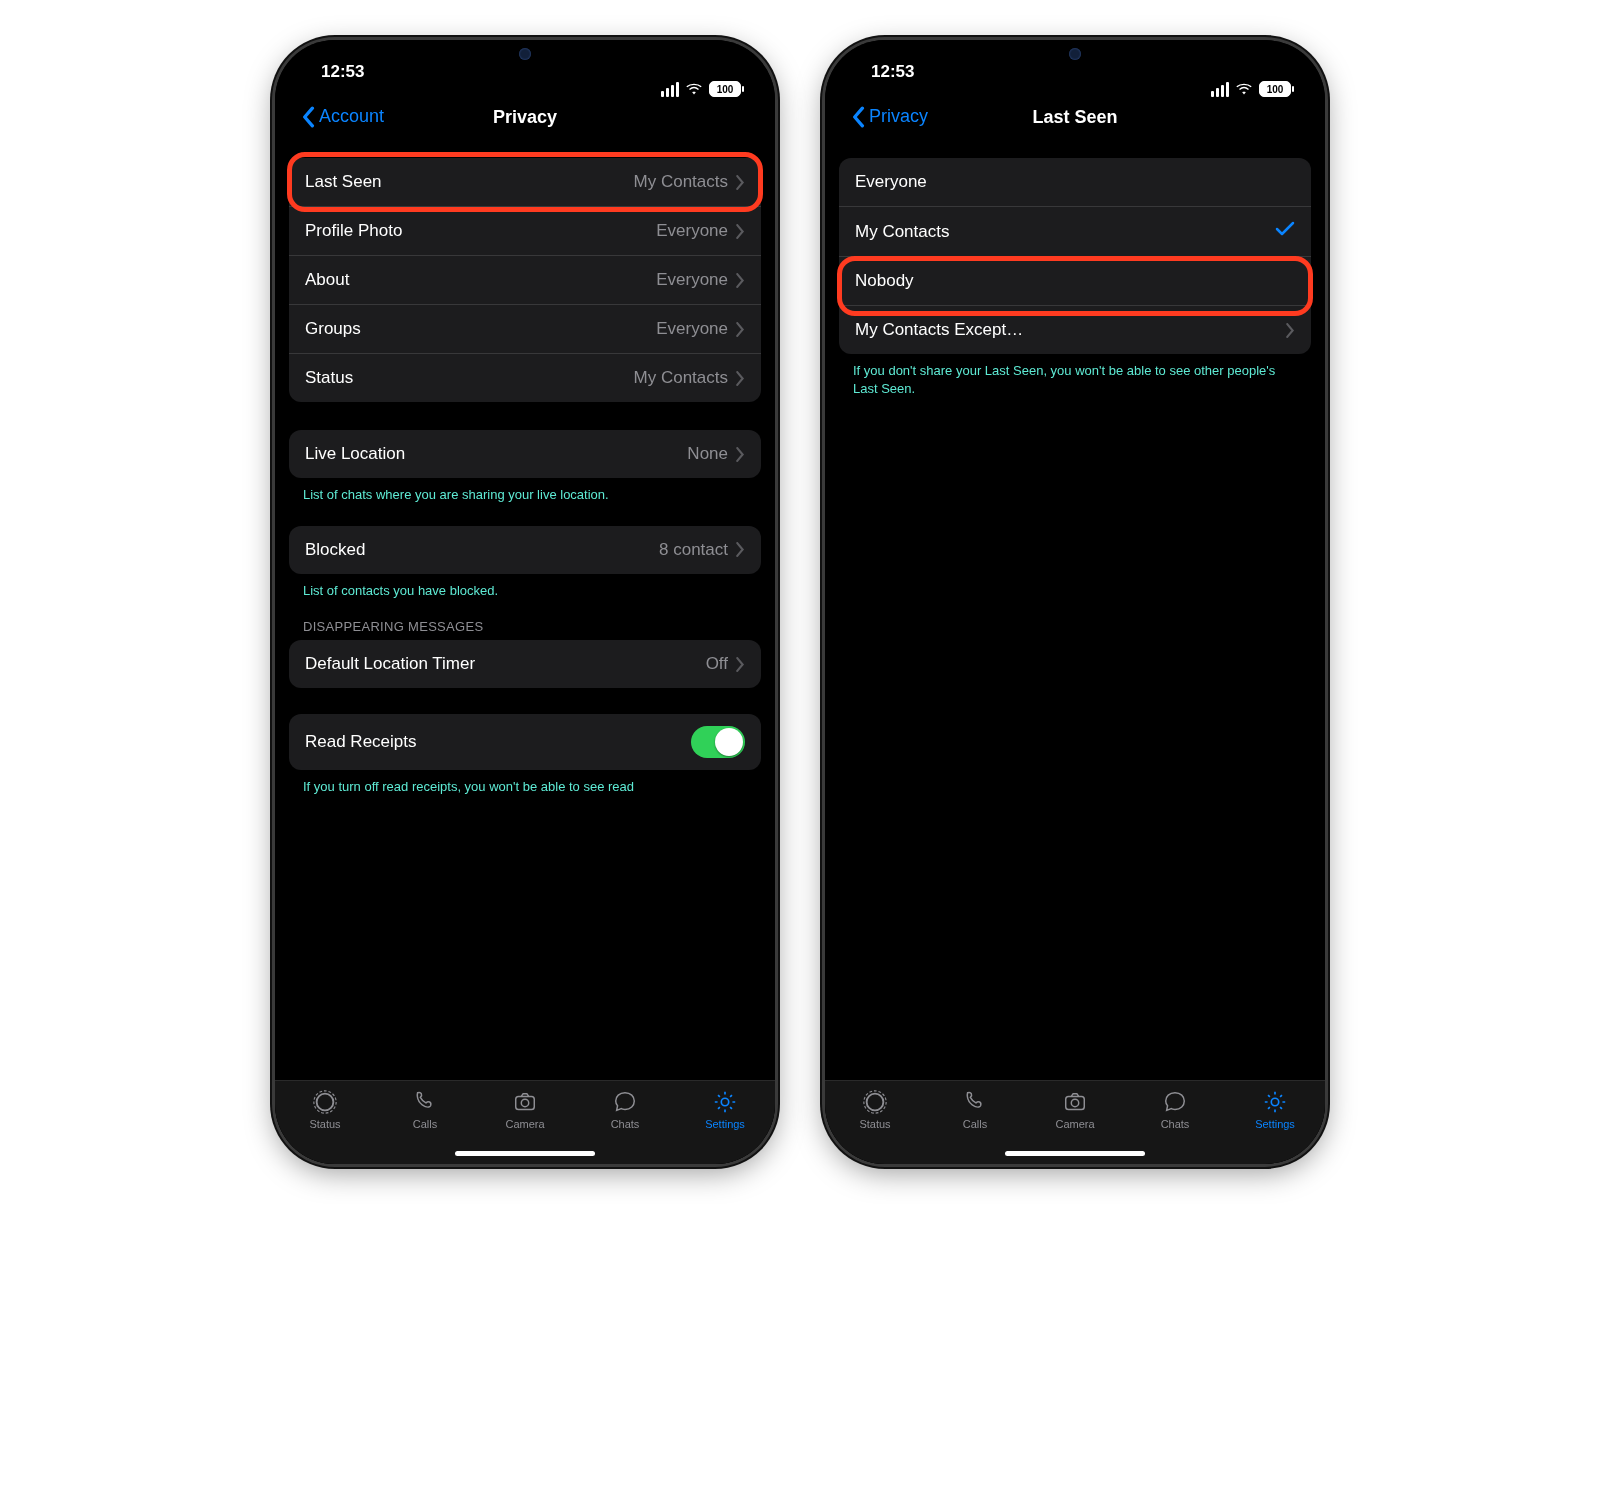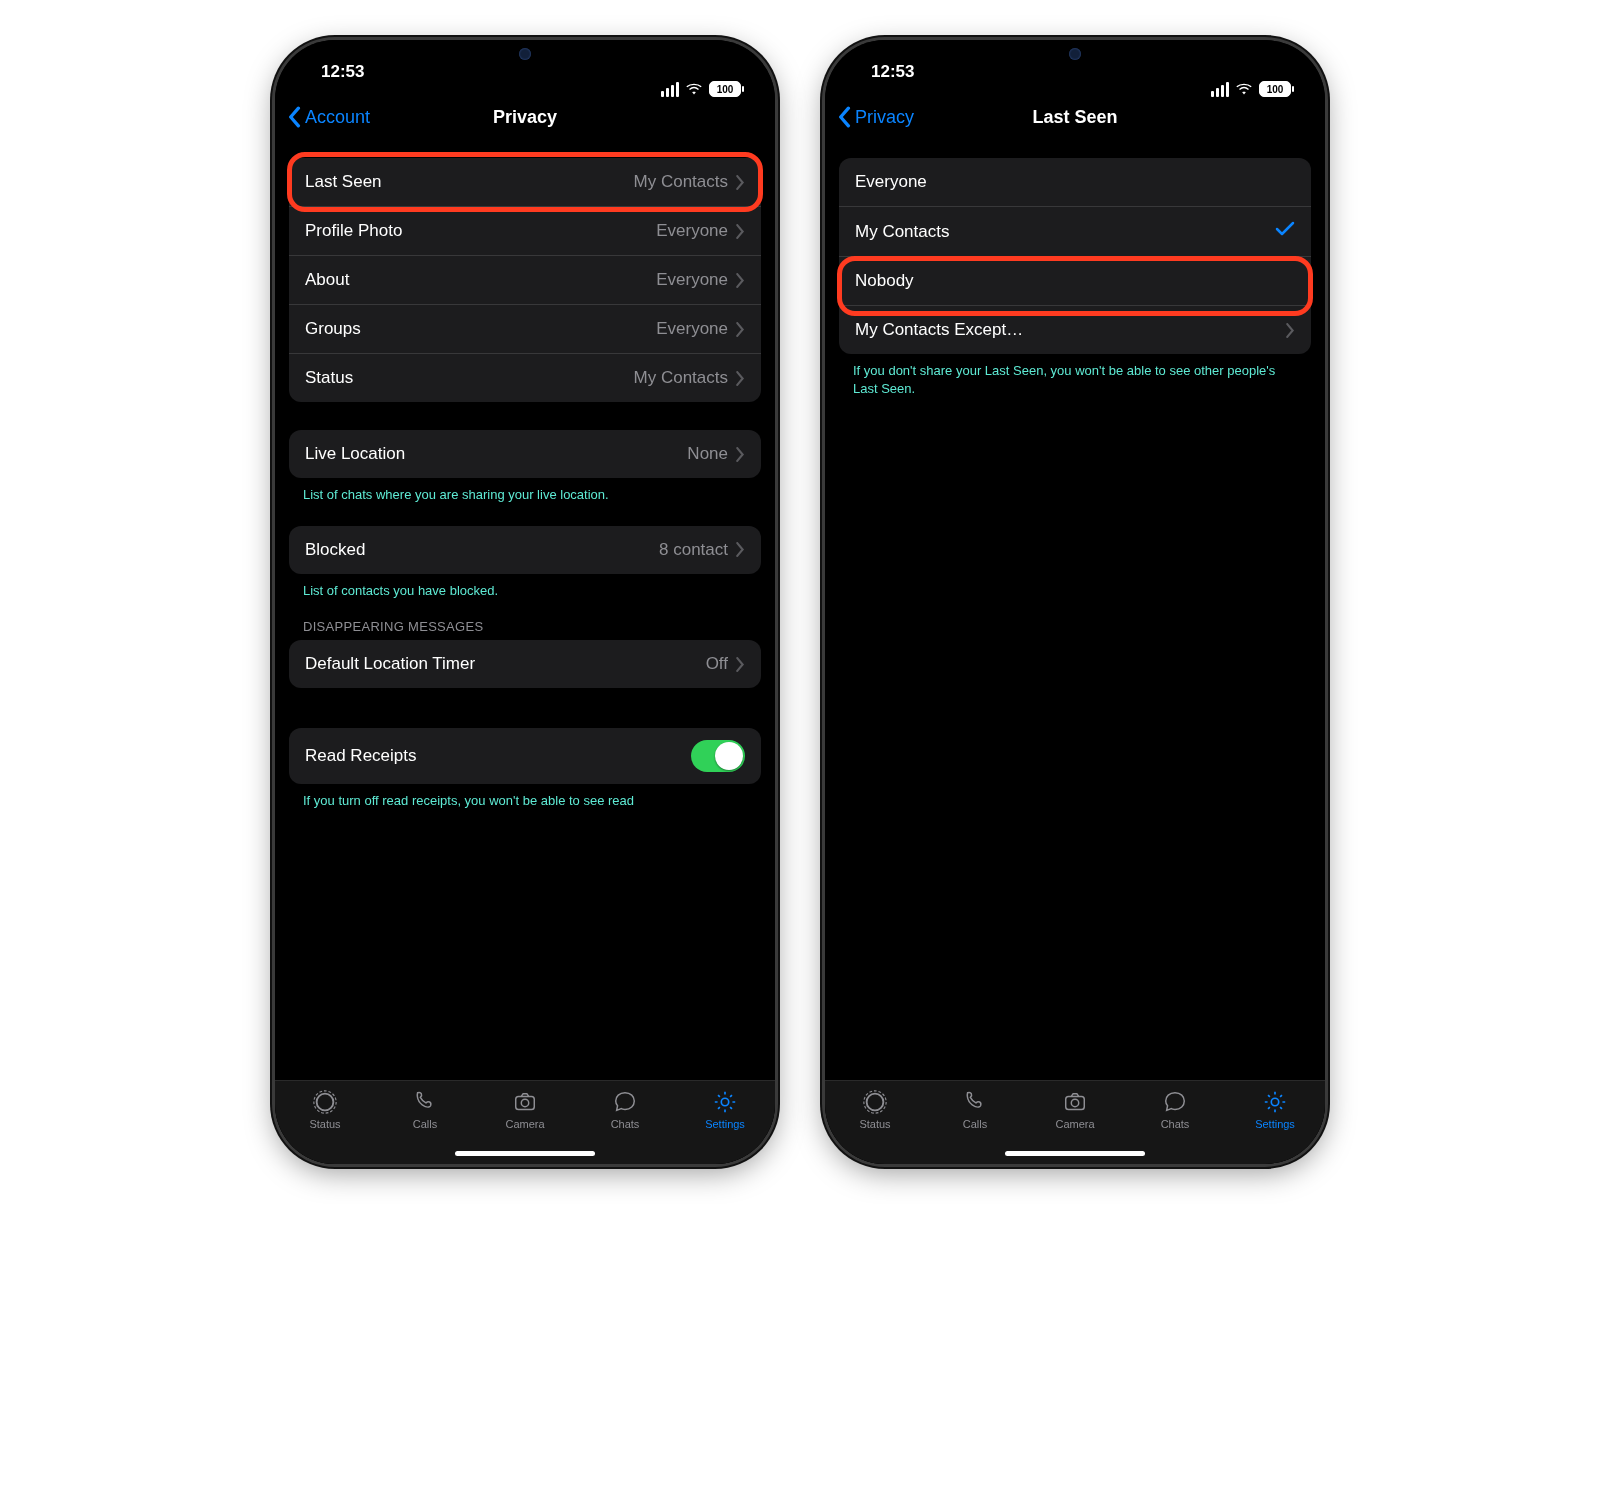--- a/index.html
+++ b/index.html
@@ -89,21 +89,21 @@
     content:""; position:absolute; right:-4px; top:4px;
     width:2px; height:6px; background:#fff; border-radius:1px;
   }
 
   .nav-bar {
     display:flex; align-items:center; justify-content:center;
     position:relative; height:50px; padding:0 16px;
   }
   .nav-title { font-size:18px; font-weight:600; color:#fff; }
   .nav-back {
-    position:absolute; left:12px; display:flex; align-items:center;
+    position:absolute; left:26px; display:flex; align-items:flex-start;
     color:#0a84ff; font-size:18px; cursor:pointer;
   }
   .nav-back svg { width:14px; height:22px; margin-right:4px; }
 
   .content {
     flex:1; overflow:hidden; padding:0; position:relative;
   }
 
   .group {
     background:#1c1c1e; border-radius:12px; margin:16px 14px 0 14px;
@@ -307,21 +307,21 @@
             <span class="value">Off</span>
             <span class="chevron">
                 <svg viewBox="0 0 8 14">
                   <path d="M1 1L6 7L1 13" stroke="#5a5a5e" stroke-width="2" fill="none" stroke-linecap="round"></path>
                 </svg>
               </span>
           </span>
         </div>
       </div>
 
-      <div class="group" style="margin-top:40px;">
+      <div class="group" style="margin-top:26px;">
         <div class="row" style="padding-top:12px;padding-bottom:12px;">
           <span class="label">Read Receipts</span>
           <div class="toggle">
               <div class="knob"></div>
             </div>
         </div>
       </div>
       <div class="footer-text" style="white-space:nowrap; overflow:hidden;">If you turn off read receipts, you won't be able to see read</div>
 
       <div class="fade-bottom"></div>

